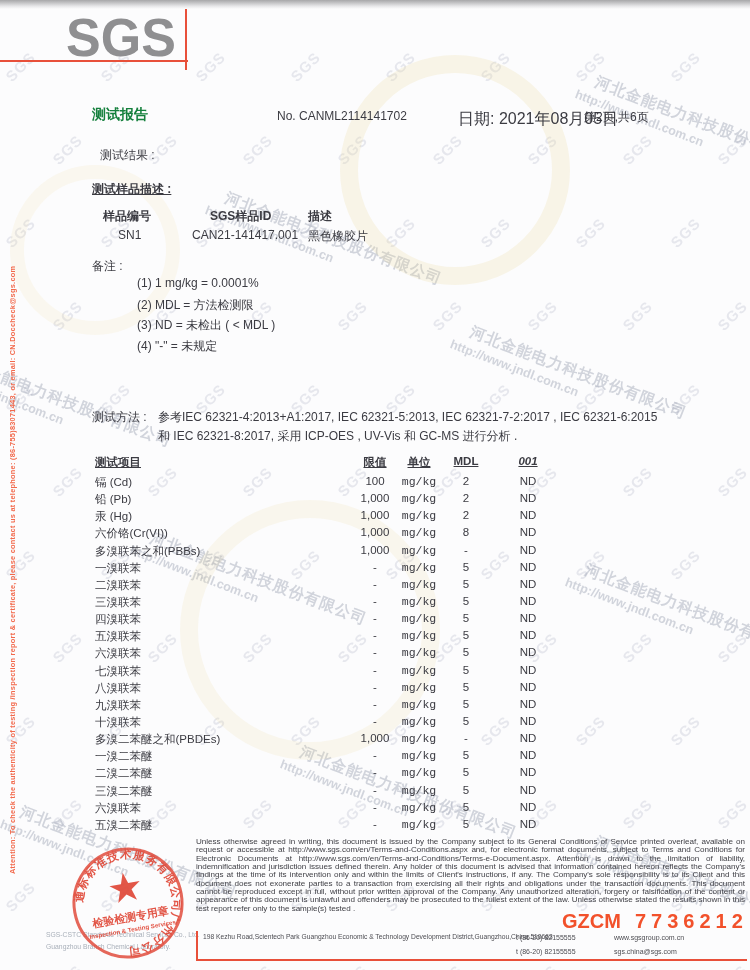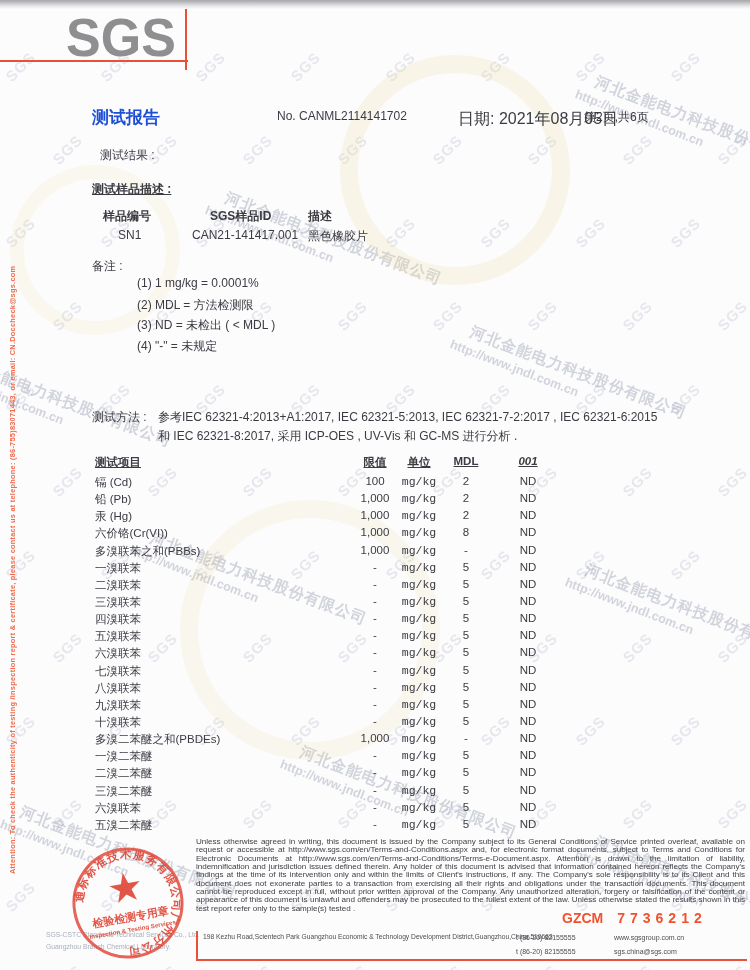--- a/index.html
+++ b/index.html
@@ -24,21 +24,21 @@
 
   .content{position:absolute;inset:0;z-index:2;}
 
   
   .logo-text{position:absolute;left:66px;top:8px;font-size:52px;font-weight:bold;
         color:#8f8f91;letter-spacing:0px;transform:scaleY(1.02);}
   .logo-hline{position:absolute;left:0;top:60px;width:188px;height:2px;background:#e8503a;}
   .logo-vline{position:absolute;left:185px;top:9px;width:2px;height:61px;background:#e8503a;}
 
   
-  .t-title{position:absolute;left:92px;top:106px;font-size:17px;font-weight:bold;color:#1d4ed8;}
+  .t-title{position:absolute;left:92px;top:106px;font-size:14px;font-weight:bold;color:#15803d;}
   .t-no{position:absolute;left:277px;top:109px;font-size:12px;}
   .t-date{position:absolute;left:458px;top:109px;font-size:16px;}
   .t-page{position:absolute;left:584px;top:109px;font-size:12px;}
 
   .lbl{font-size:12px;}
   .results-label{position:absolute;left:92px;top:147px;margin-left:8px;}
   .sample-title{position:absolute;left:92px;top:181px;font-weight:bold;text-decoration:underline;}
 
   .s-h0{position:absolute;left:103px;top:208px;font-weight:bold;}
   .s-h1{position:absolute;left:210px;top:208px;font-weight:bold;}
@@ -67,21 +67,21 @@
   .c-mdl{left:433px;width:66px;text-align:center;}
   .c-res{left:495px;width:66px;text-align:center;}
   .rt-head .rt-cell{font-weight:bold;text-decoration:underline;}
   .rt-head .c-res{font-style:italic;}
 
   
   .disclaimer{position:absolute;left:196px;top:838px;width:549px;font-size:8.1px;
         line-height:8.35px;text-align:justify;color:#414147;letter-spacing:-0.05px;}
 
   
-  .code{position:absolute;left:562px;top:910px;color:#f2512b;font-weight:bold;font-size:14px;}
+  .code{position:absolute;left:562px;top:910px;color:#f2512b;font-weight:bold;font-size:20px;}
   .code .num{letter-spacing:5px;margin-left:14px;}
 
   
   .f-co1{position:absolute;left:46px;top:931px;font-size:6.8px;color:#a9b0ba;}
   .f-co2{position:absolute;left:46px;top:943px;font-size:6.8px;color:#a9b0ba;}
   .f-divider{position:absolute;left:196px;top:931px;width:2px;height:29px;background:#e8503a;}
   .f-addr-en{position:absolute;left:203px;top:933px;font-size:6.7px;color:#4c4c52;width:310px;white-space:nowrap;}
   .f-addr-cn{position:absolute;left:203px;top:946px;font-size:9px;color:#38383e;}
   .f-post{margin-left:34px;}
   .f-tel1{position:absolute;left:516px;top:934px;font-size:7px;color:#4c4c52;}

